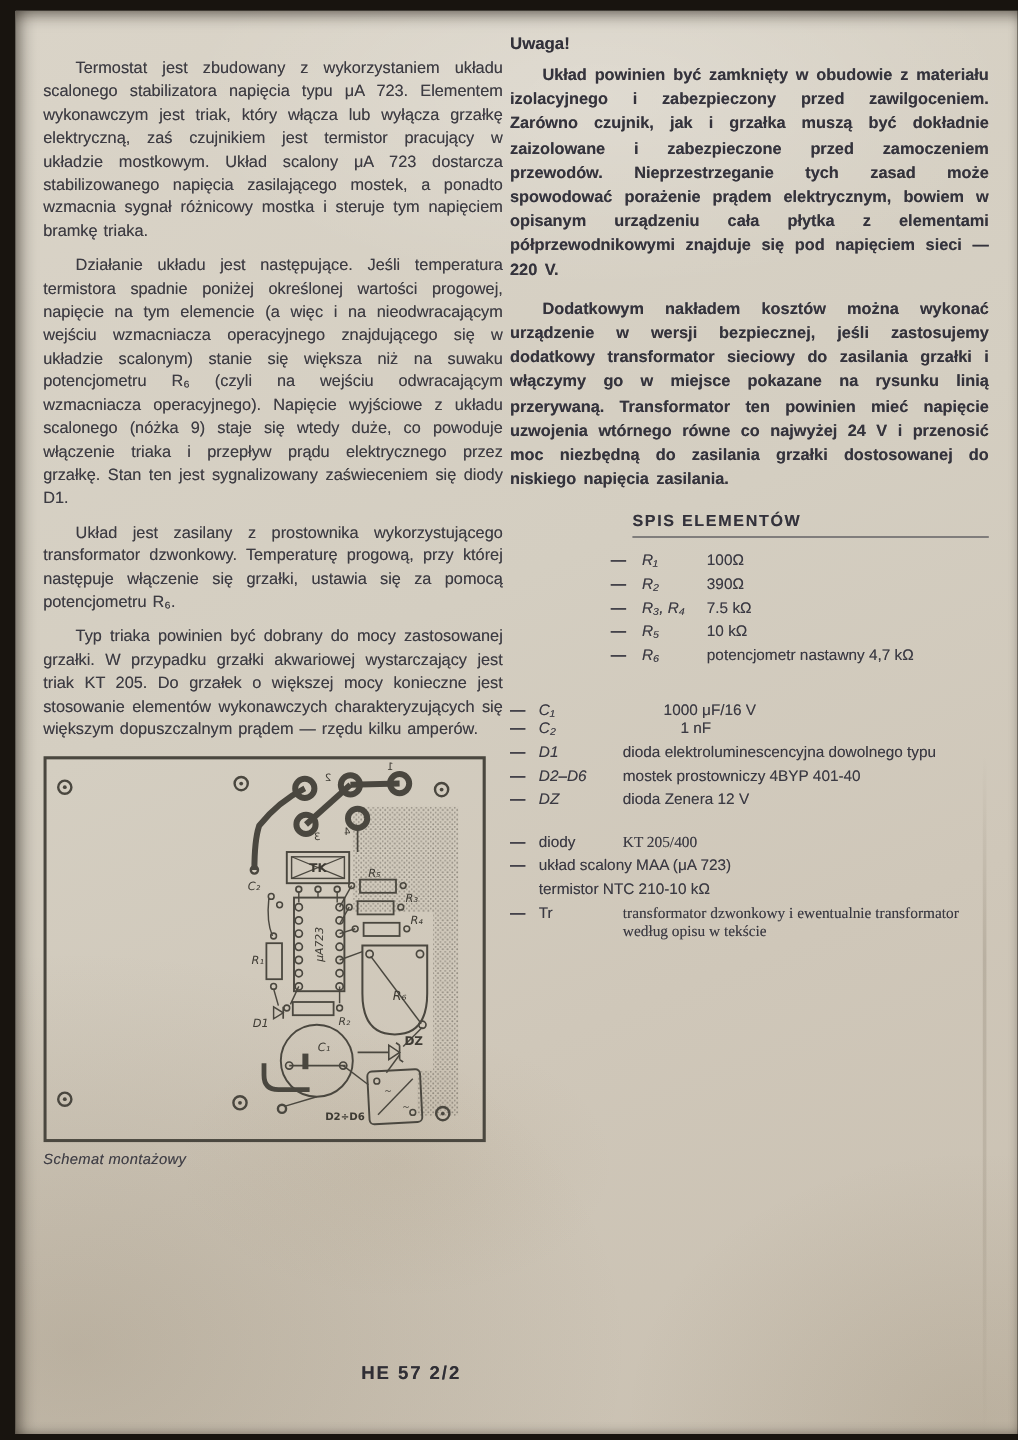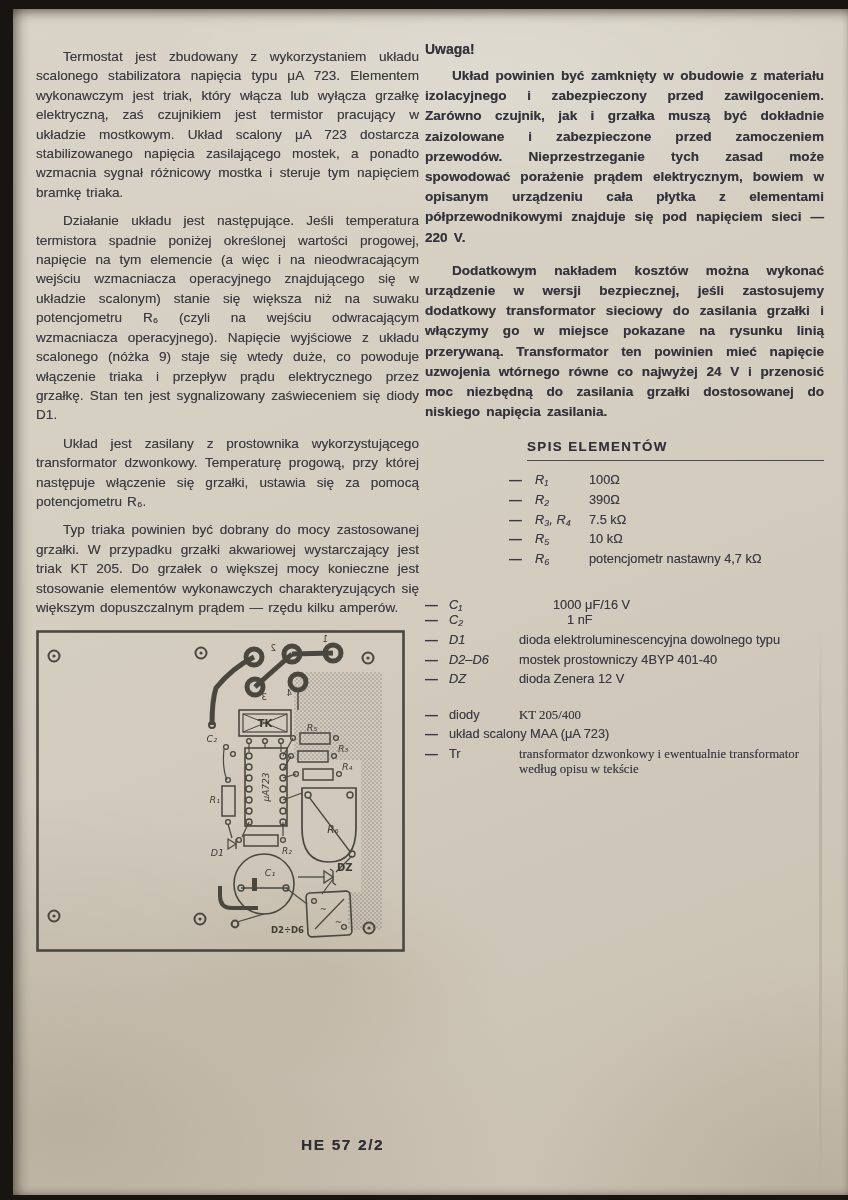--- a/index.html
+++ b/index.html
@@ -24,21 +24,21 @@
   .paper::after{
     content:"";position:absolute;right:26px;top:620px;bottom:0;width:3px;
     background:linear-gradient(to bottom, transparent, rgba(90,78,60,.18) 30%, rgba(90,78,60,.12) 70%, transparent);
   }
   .col-left{position:absolute;left:23px;top:38px;width:383px;}
   .col-left p{
     margin:0 0 9px 0;font-size:13.6px;line-height:19.4px;
     text-align:justify;text-indent:27px;color:#3c3b42;
     word-spacing:1.2px;text-shadow:0 0 .3px rgba(58,56,64,.55);
   }
-  .col-right{position:absolute;left:412px;top:32px;width:399px;}
+  .col-right{position:absolute;left:412px;top:19px;width:399px;}
   .warn-title{
     font-weight:700;font-size:14px;margin:0 0 9px 0;color:#32313a;
     text-shadow:0 0 .3px rgba(50,49,58,.6);
   }
   .col-right .warn{
     margin:0 0 13px 0;font-weight:700;font-size:13.6px;line-height:20.2px;
     text-align:justify;text-indent:27px;word-spacing:2.4px;color:#34333c;
     text-shadow:0 0 .3px rgba(52,51,60,.6);
   }
   .parts{margin-top:17px;font-size:12.8px;color:#3a3942;text-shadow:0 0 .3px rgba(58,57,66,.5);}
@@ -265,20 +265,21 @@
         <g>
           <rect x="271" y="262" width="44" height="44" rx="4" class="pcb-stroke" stroke-width="1.6" transform="rotate(-3 293 284)"></rect>
           <line x1="279" y1="299" x2="308" y2="269" class="pcb-stroke" stroke-width="1.2"></line>
           <circle cx="278" cy="271" r="2.4" class="pcb-stroke" stroke-width="1.3"></circle>
           <circle cx="308" cy="297" r="2.4" class="pcb-stroke" stroke-width="1.3"></circle>
           <text x="284" y="282" class="pcb-text" font-size="8">~</text>
           <text x="299" y="295" class="pcb-text" font-size="8">~</text>
           <text x="268" y="303" text-anchor="end" class="pcb-text" font-size="8.5" font-weight="bold">D2÷D6</text>
         </g>
       </svg>
+      <div class="caption">Schemat montażowy</div>
     </div>
   </div>
 
   <div class="col-right">
     <div class="warn-title">Uwaga!</div>
     <p class="warn">Układ powinien być zamknięty w obudowie z materiału izolacyjnego i zabezpieczony przed zawilgoceniem. Zarówno czujnik, jak i grzałka muszą być dokładnie zaizolowane i zabezpieczone przed zamoczeniem przewodów. Nieprzestrzeganie tych zasad może spowodować porażenie prądem elektrycznym, bowiem w opisanym urządzeniu cała płytka z elementami półprzewodnikowymi znajduje się pod napięciem sieci — 220 V.</p>
     <p class="warn">Dodatkowym nakładem kosztów można wykonać urządzenie w wersji bezpiecznej, jeśli zastosujemy dodatkowy transformator sieciowy do zasilania grzałki i włączymy go w miejsce pokazane na rysunku linią przerywaną. Transformator ten powinien mieć napięcie uzwojenia wtórnego równe co najwyżej 24 V i przenosić moc niezbędną do zasilania grzałki dostosowanej do niskiego napięcia zasilania.</p>
 
     <div class="parts">
       <div class="parts-head">SPIS ELEMENTÓW</div>
@@ -343,20 +344,24 @@
         <div class="prow">
           <span class="dash">—</span>
           <span class="sym plain">diody</span>
           <span class="val">KT 205/400</span>
         </div>
         <div class="prow">
           <span class="dash">—</span>
           <span class="sym wide">układ scalony MAA (μA 723)</span>
         </div>
         <div class="prow">
+          <span class="dash hidden">—</span>
+          <span class="sym wide">termistor NTC 210-10 kΩ</span>
+        </div>
+        <div class="prow">
           <span class="dash">—</span>
           <span class="sym plain">Tr</span>
           <span class="val">transformator dzwonkowy i ewentualnie transformator według opisu w tekście</span>
         </div>
       </div>
     </div>
   </div>
 
   <div class="footer">HE 57 2/2</div>
 </div>

